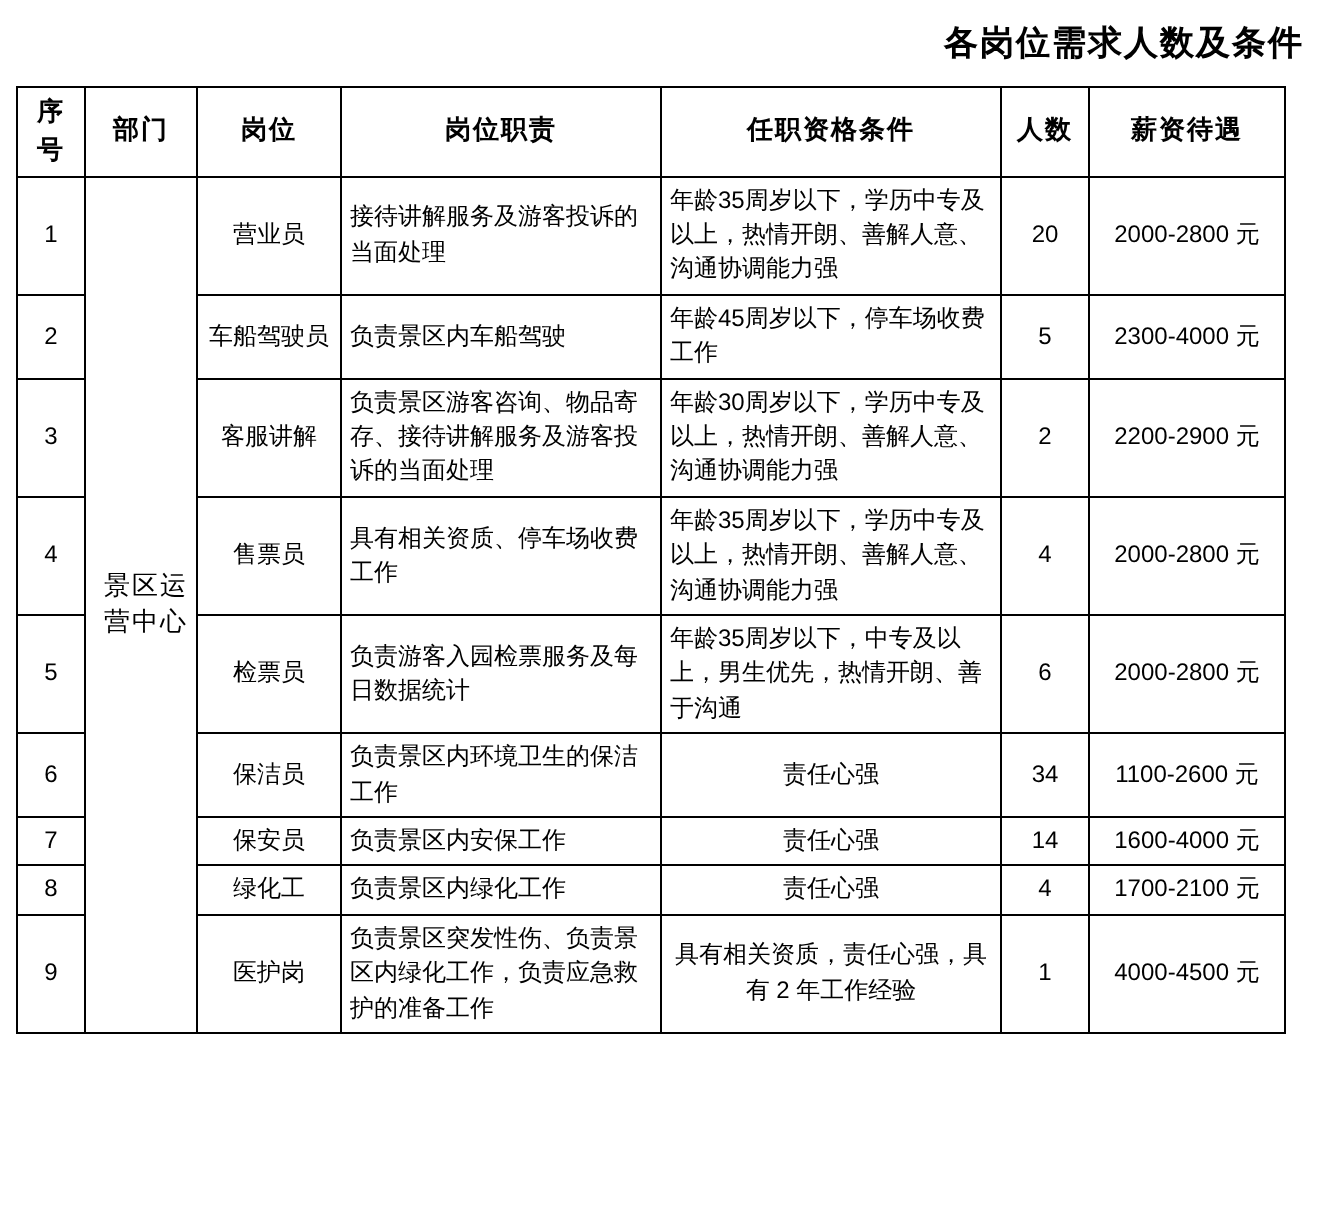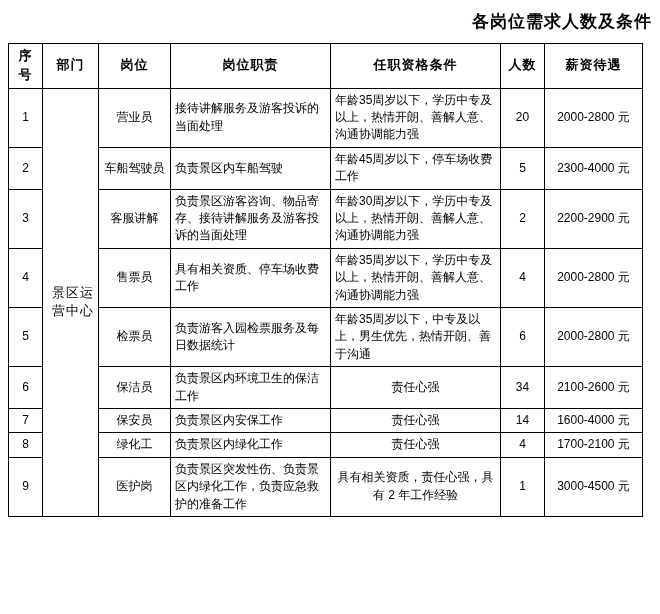--- a/index.html
+++ b/index.html
@@ -137,21 +137,21 @@
         <td>年龄35周岁以下，中专及以上，男生优先，热情开朗、善于沟通</td>
         <td class="center">6</td>
         <td class="center">2000-2800 元</td>
       </tr>
       <tr>
         <td class="center">6</td>
         <td class="center">保洁员</td>
         <td>负责景区内环境卫生的保洁工作</td>
         <td class="center">责任心强</td>
         <td class="center">34</td>
-        <td class="center">2100-2600 元</td>
+        <td class="center">1100-2600 元</td>
       </tr>
       <tr>
         <td class="center">7</td>
         <td class="center">保安员</td>
         <td>负责景区内安保工作</td>
         <td class="center">责任心强</td>
         <td class="center">14</td>
         <td class="center">1600-4000 元</td>
       </tr>
       <tr>
@@ -161,18 +161,18 @@
         <td class="center">责任心强</td>
         <td class="center">4</td>
         <td class="center">1700-2100 元</td>
       </tr>
       <tr>
         <td class="center">9</td>
         <td class="center">医护岗</td>
         <td>负责景区突发性伤、负责景区内绿化工作，负责应急救护的准备工作</td>
         <td class="center">具有相关资质，责任心强，具有 2 年工作经验</td>
         <td class="center">1</td>
-        <td class="center">3000-4500 元</td>
+        <td class="center">4000-4500 元</td>
       </tr>
     </tbody>
   </table>
 
 </div>
 
 </body></html>

